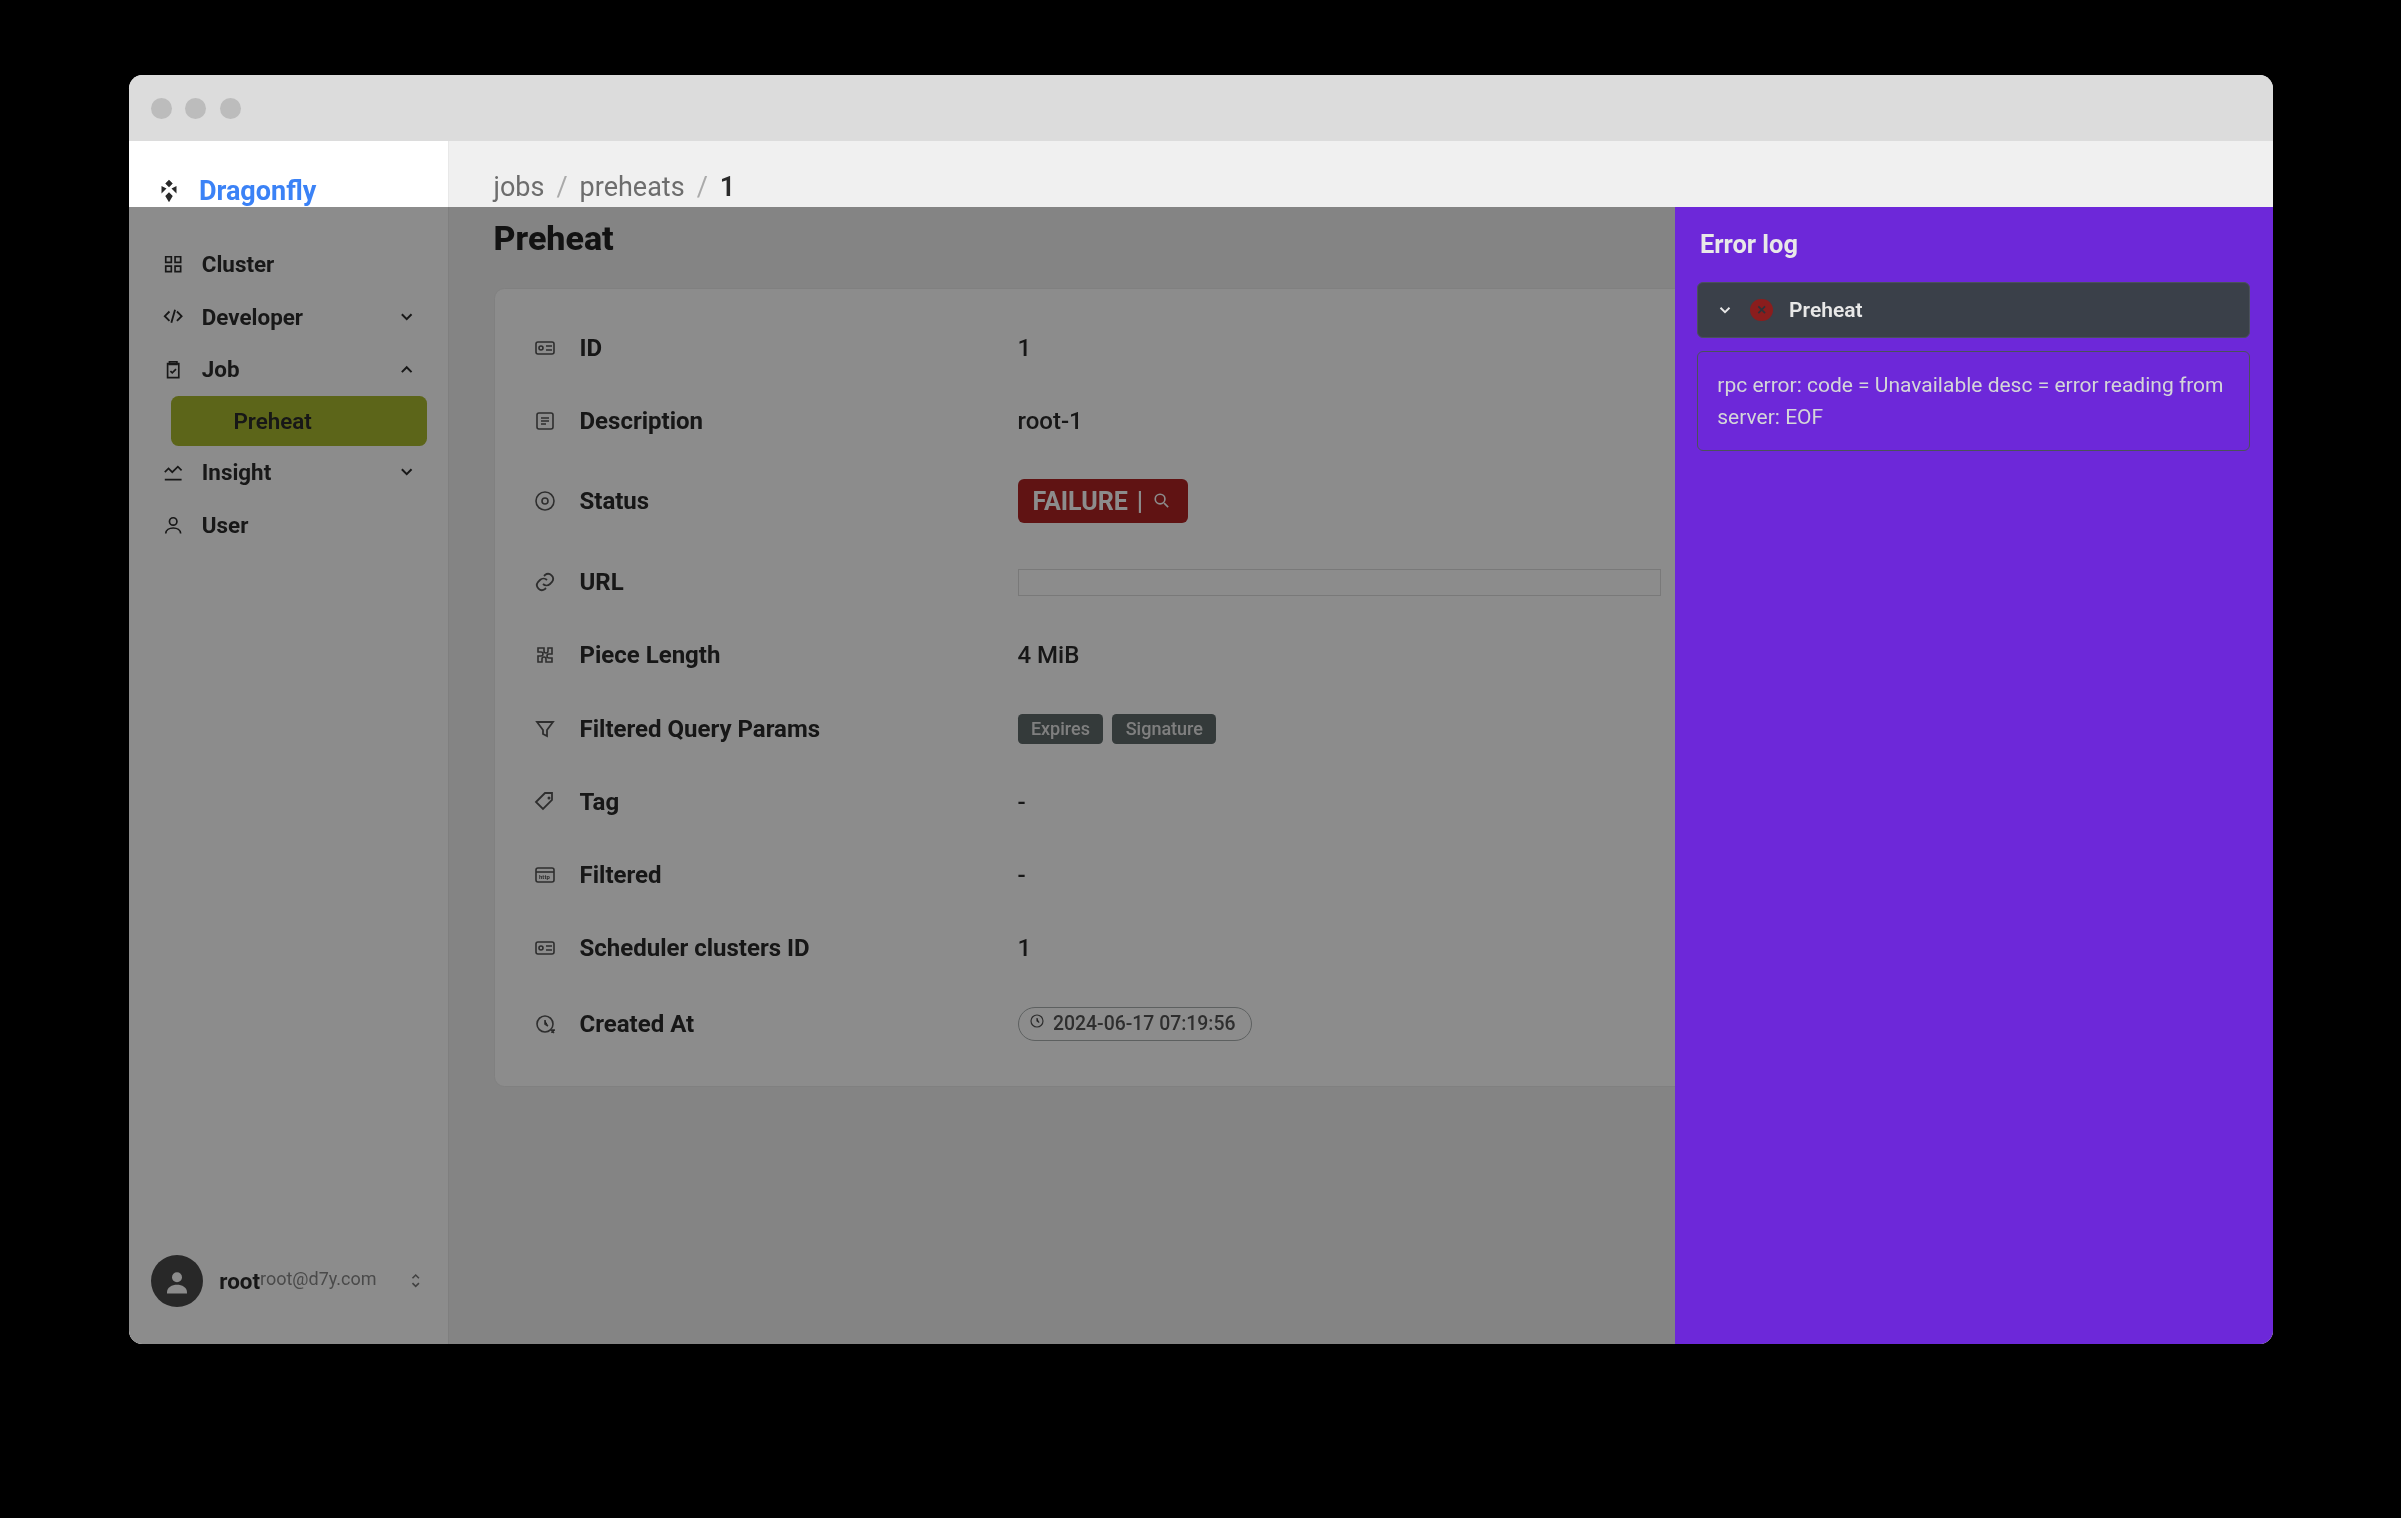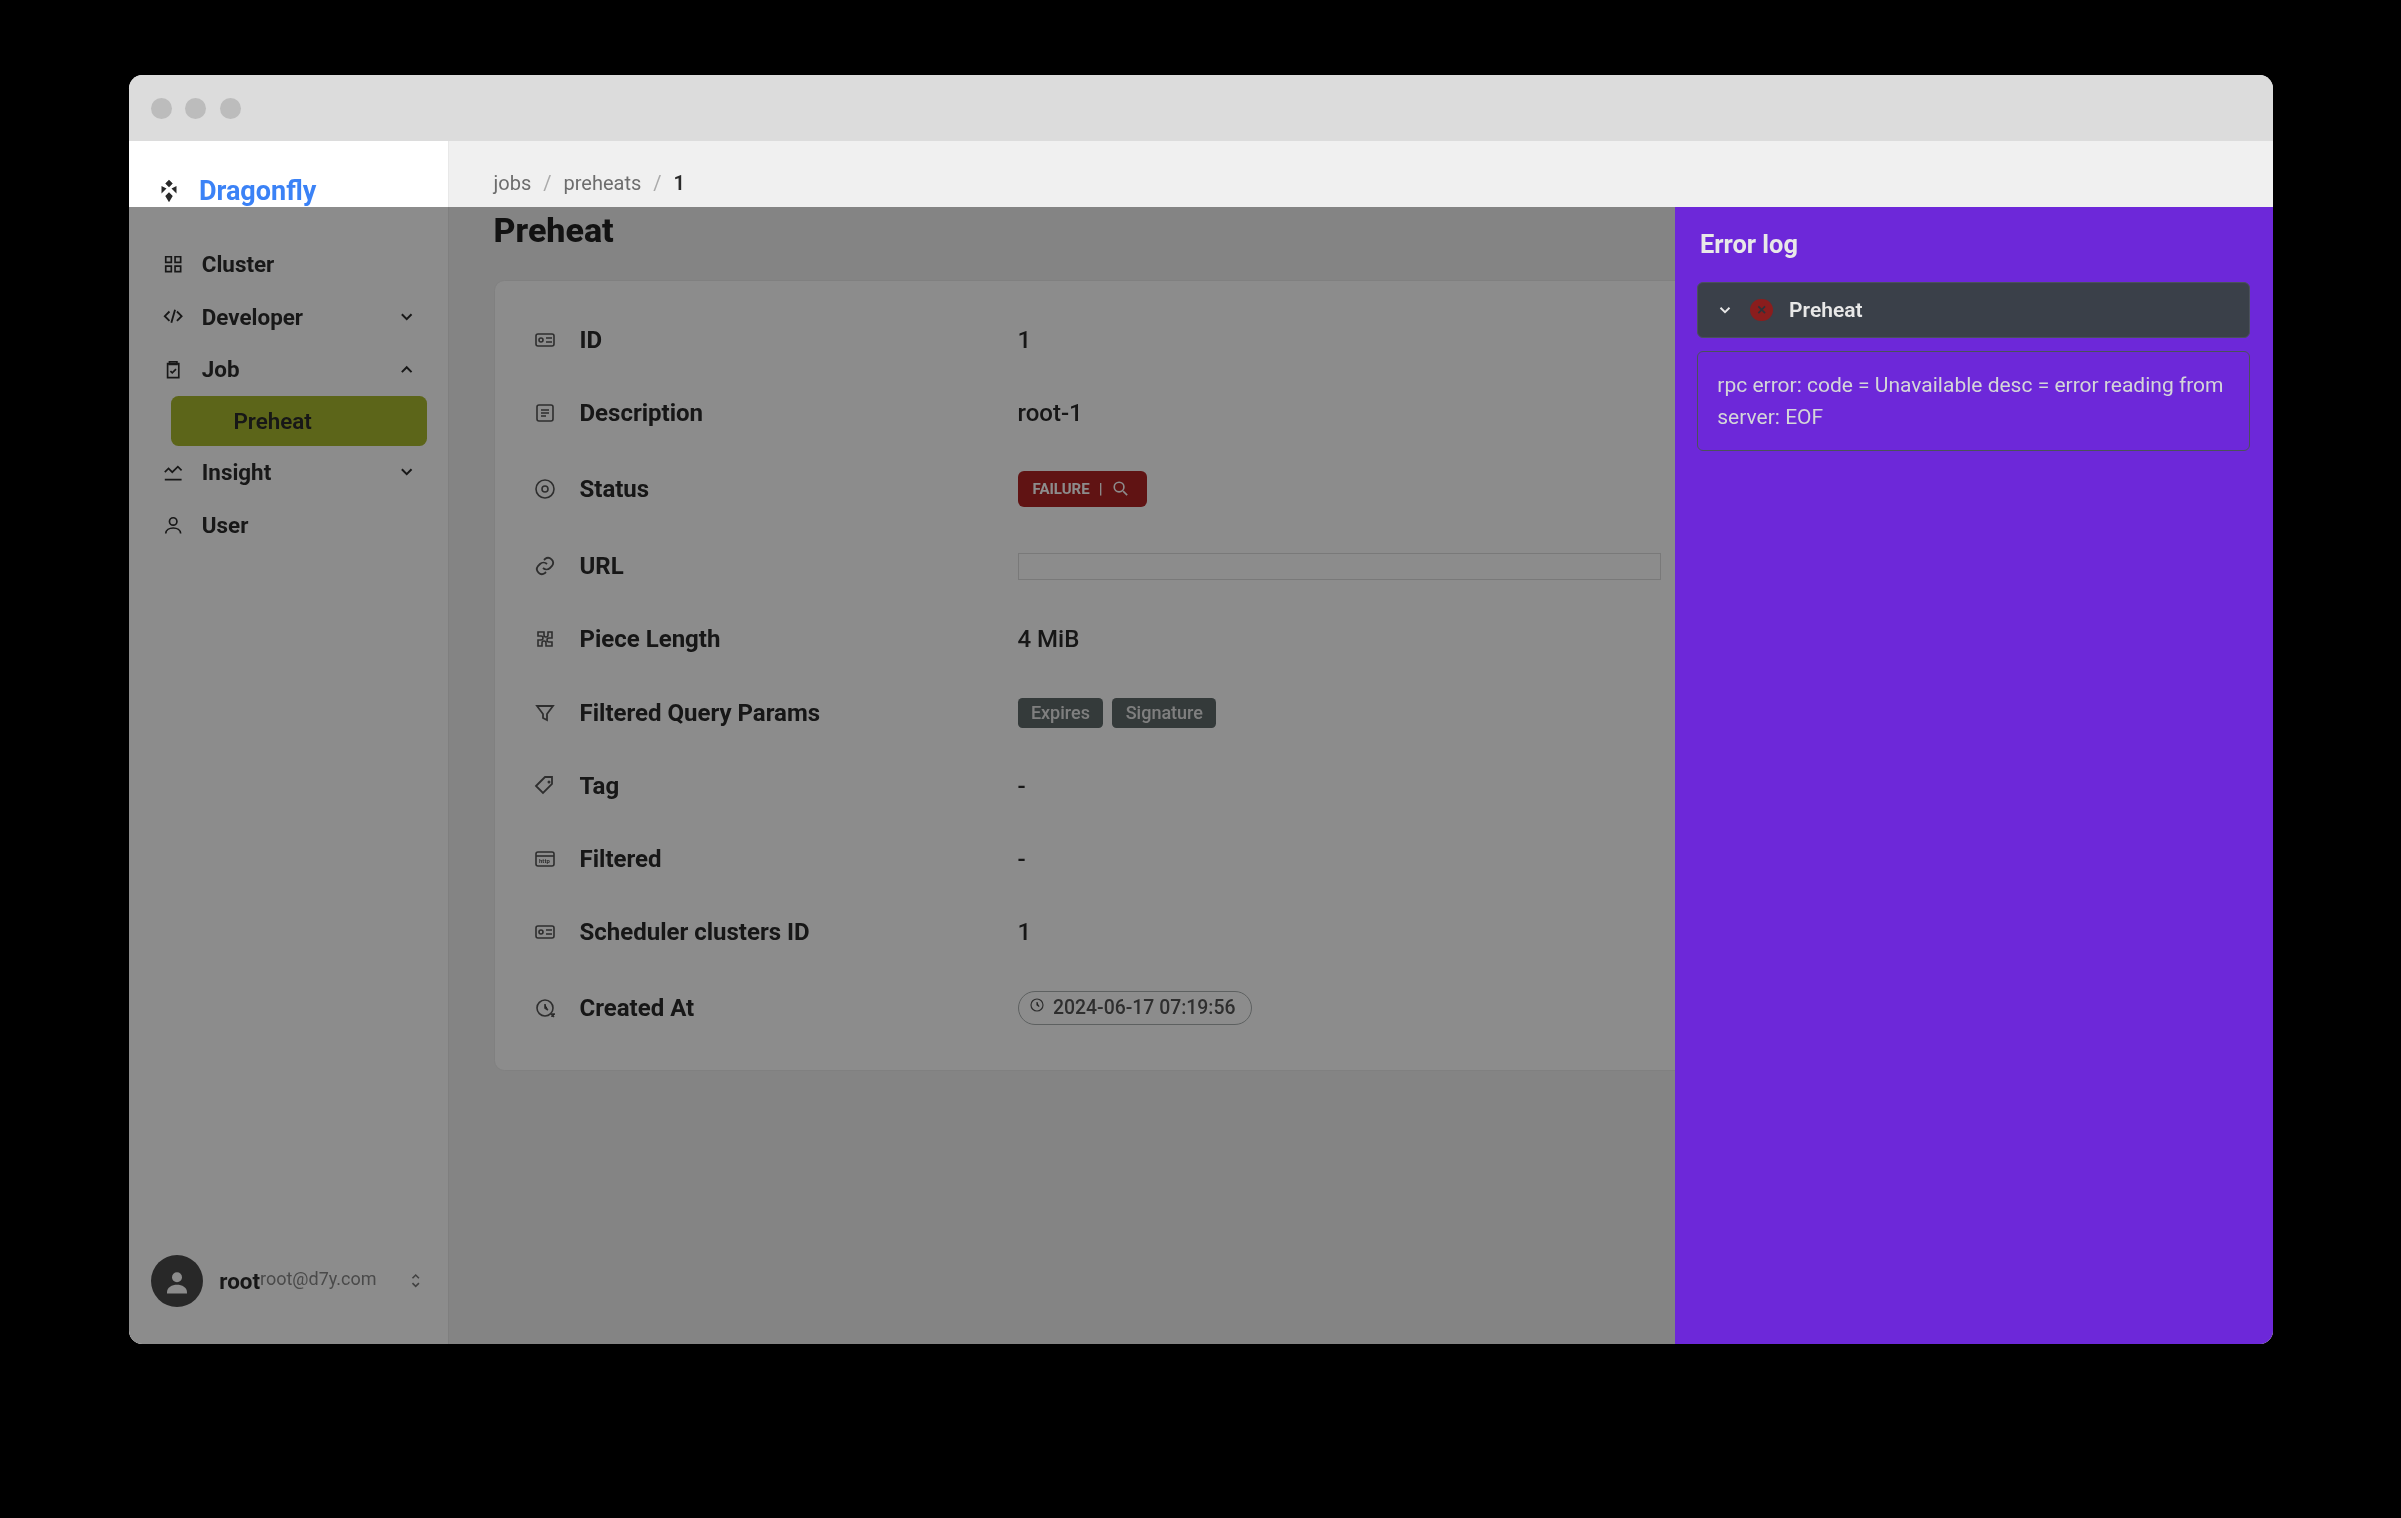--- a/index.html
+++ b/index.html
@@ -95,21 +95,21 @@
   .user-name { font-size: 22.4px; font-weight: 700; color:#2a2a2a; }
   .user-email { font-size: 18px; color:#888; }
   .updown { margin-left:auto; color:#777; }
   
   .main {
     flex: 1;
     padding: 30px 45px;
     background: #f0f0f0;
   }
   .crumbs {
-    display:flex; gap:12px; font-size: 20px; color:#6d6d6d;
+    display:flex; gap:12px; font-size: 27px; color:#6d6d6d;
     margin-bottom: 15px;
   }
   .crumbs .sep { color:#aaa; }
   .crumbs .cur { color:#2a2a2a; font-weight:600; }
   .page-title { font-size: 34px; font-weight: 800; color:#222; margin-bottom: 30px; }
   .card {
     background: #fff;
     border-radius: 10.5px;
     padding: 22.4px 37px;
     border: 0.7px solid #eaeaea;
@@ -127,21 +127,21 @@
     font-size: 24px; color:#2a2a2a; font-weight:500;
     display:flex; align-items:center; gap:9px;
   }
   .field-icon { width:27px; height:27px; color:#555; display:flex; align-items:center; justify-content:center; }
   .status-badge {
     background: #b02424;
     color:#fff;
     padding: 7.5px 15px;
     border-radius: 6px;
     display:flex; align-items:center; gap:9px;
-    font-size: 15px; font-weight: 700;
+    font-size: 25px; font-weight: 700;
   }
   .status-badge .mag {
     width:21px; height:21px; border-radius:50%;
   }
   .chip {
     background:#5f6a6a; color:#e8e8e8;
     padding: 4.5px 13.4px; border-radius:4.5px;
     font-size: 18px;
   }
   .timestamp-pill {

